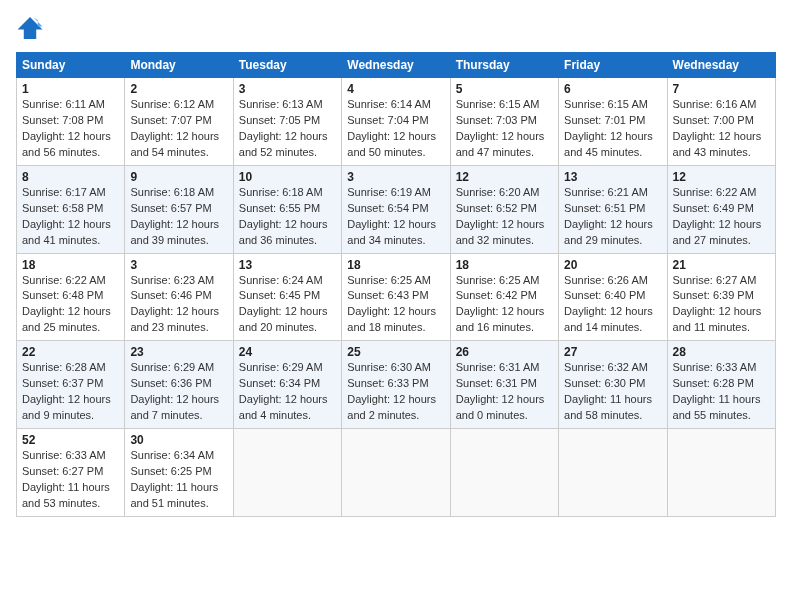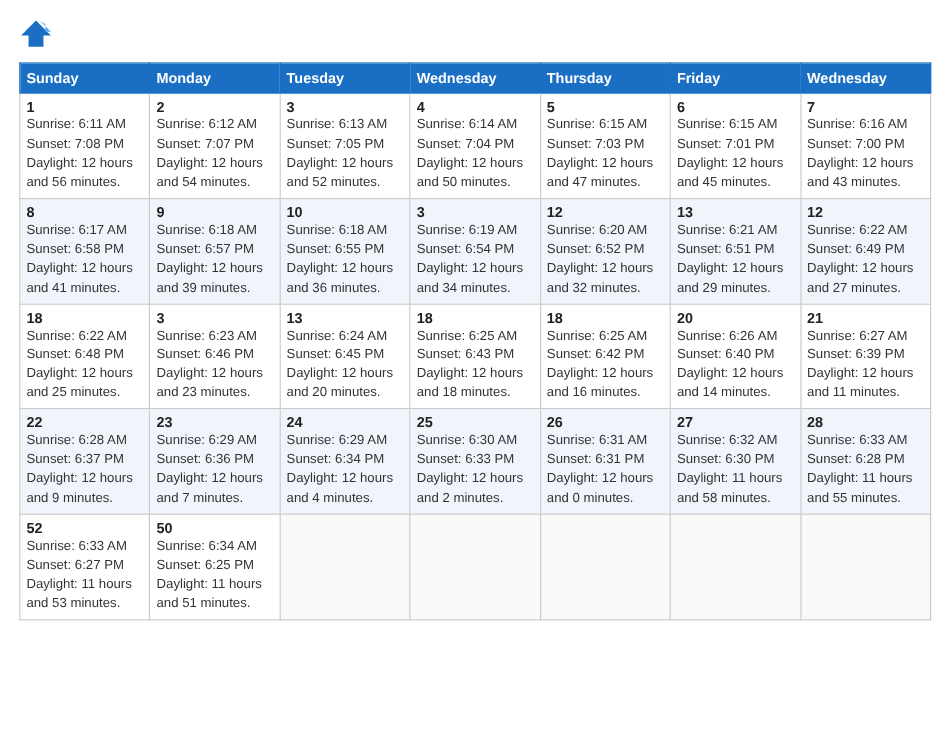--- a/index.html
+++ b/index.html
@@ -365,21 +365,21 @@
         <tr>
           <td>
         <span class="day-num">52</span>
         <div class="day-info">
           Sunrise: 6:33 AM<br>
           Sunset: 6:27 PM<br>
           Daylight: 11 hours and 53 minutes.
         </div>
       </td>
           <td>
-        <span class="day-num">50</span>
+        <span class="day-num">30</span>
         <div class="day-info">
           Sunrise: 6:34 AM<br>
           Sunset: 6:25 PM<br>
           Daylight: 11 hours and 51 minutes.
         </div>
       </td>
           <td class="empty-cell"></td>
           <td class="empty-cell"></td>
           <td class="empty-cell"></td>
           <td class="empty-cell"></td>

